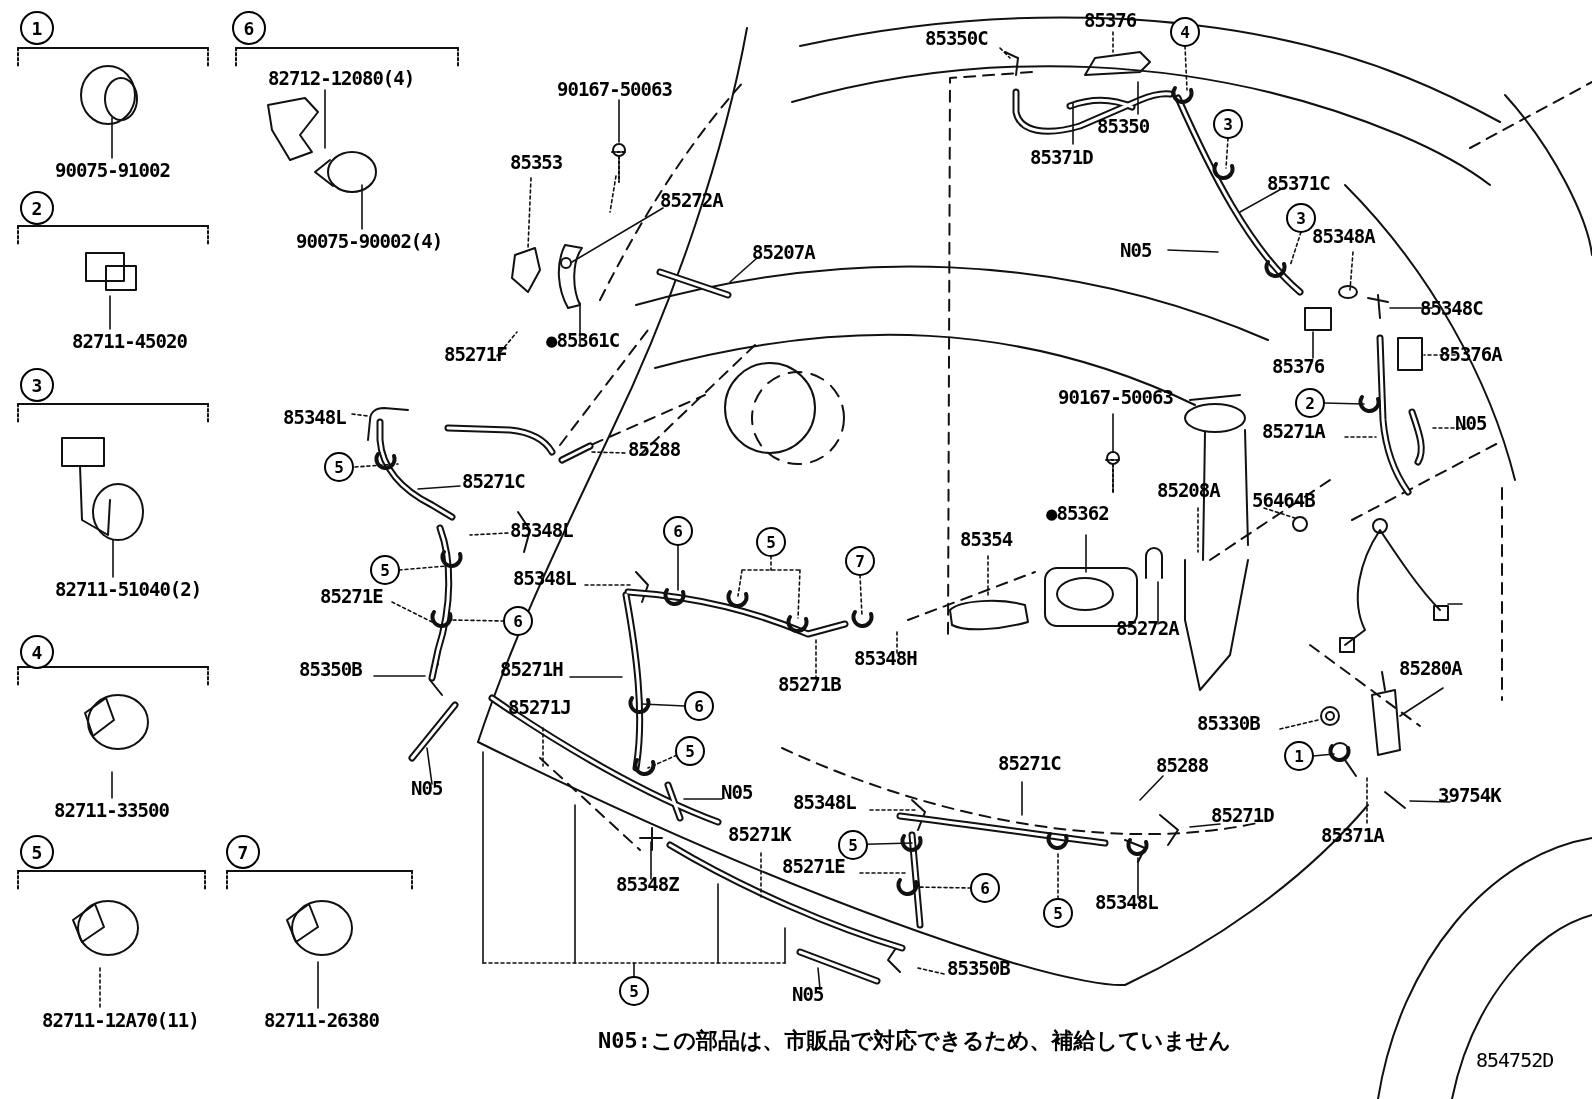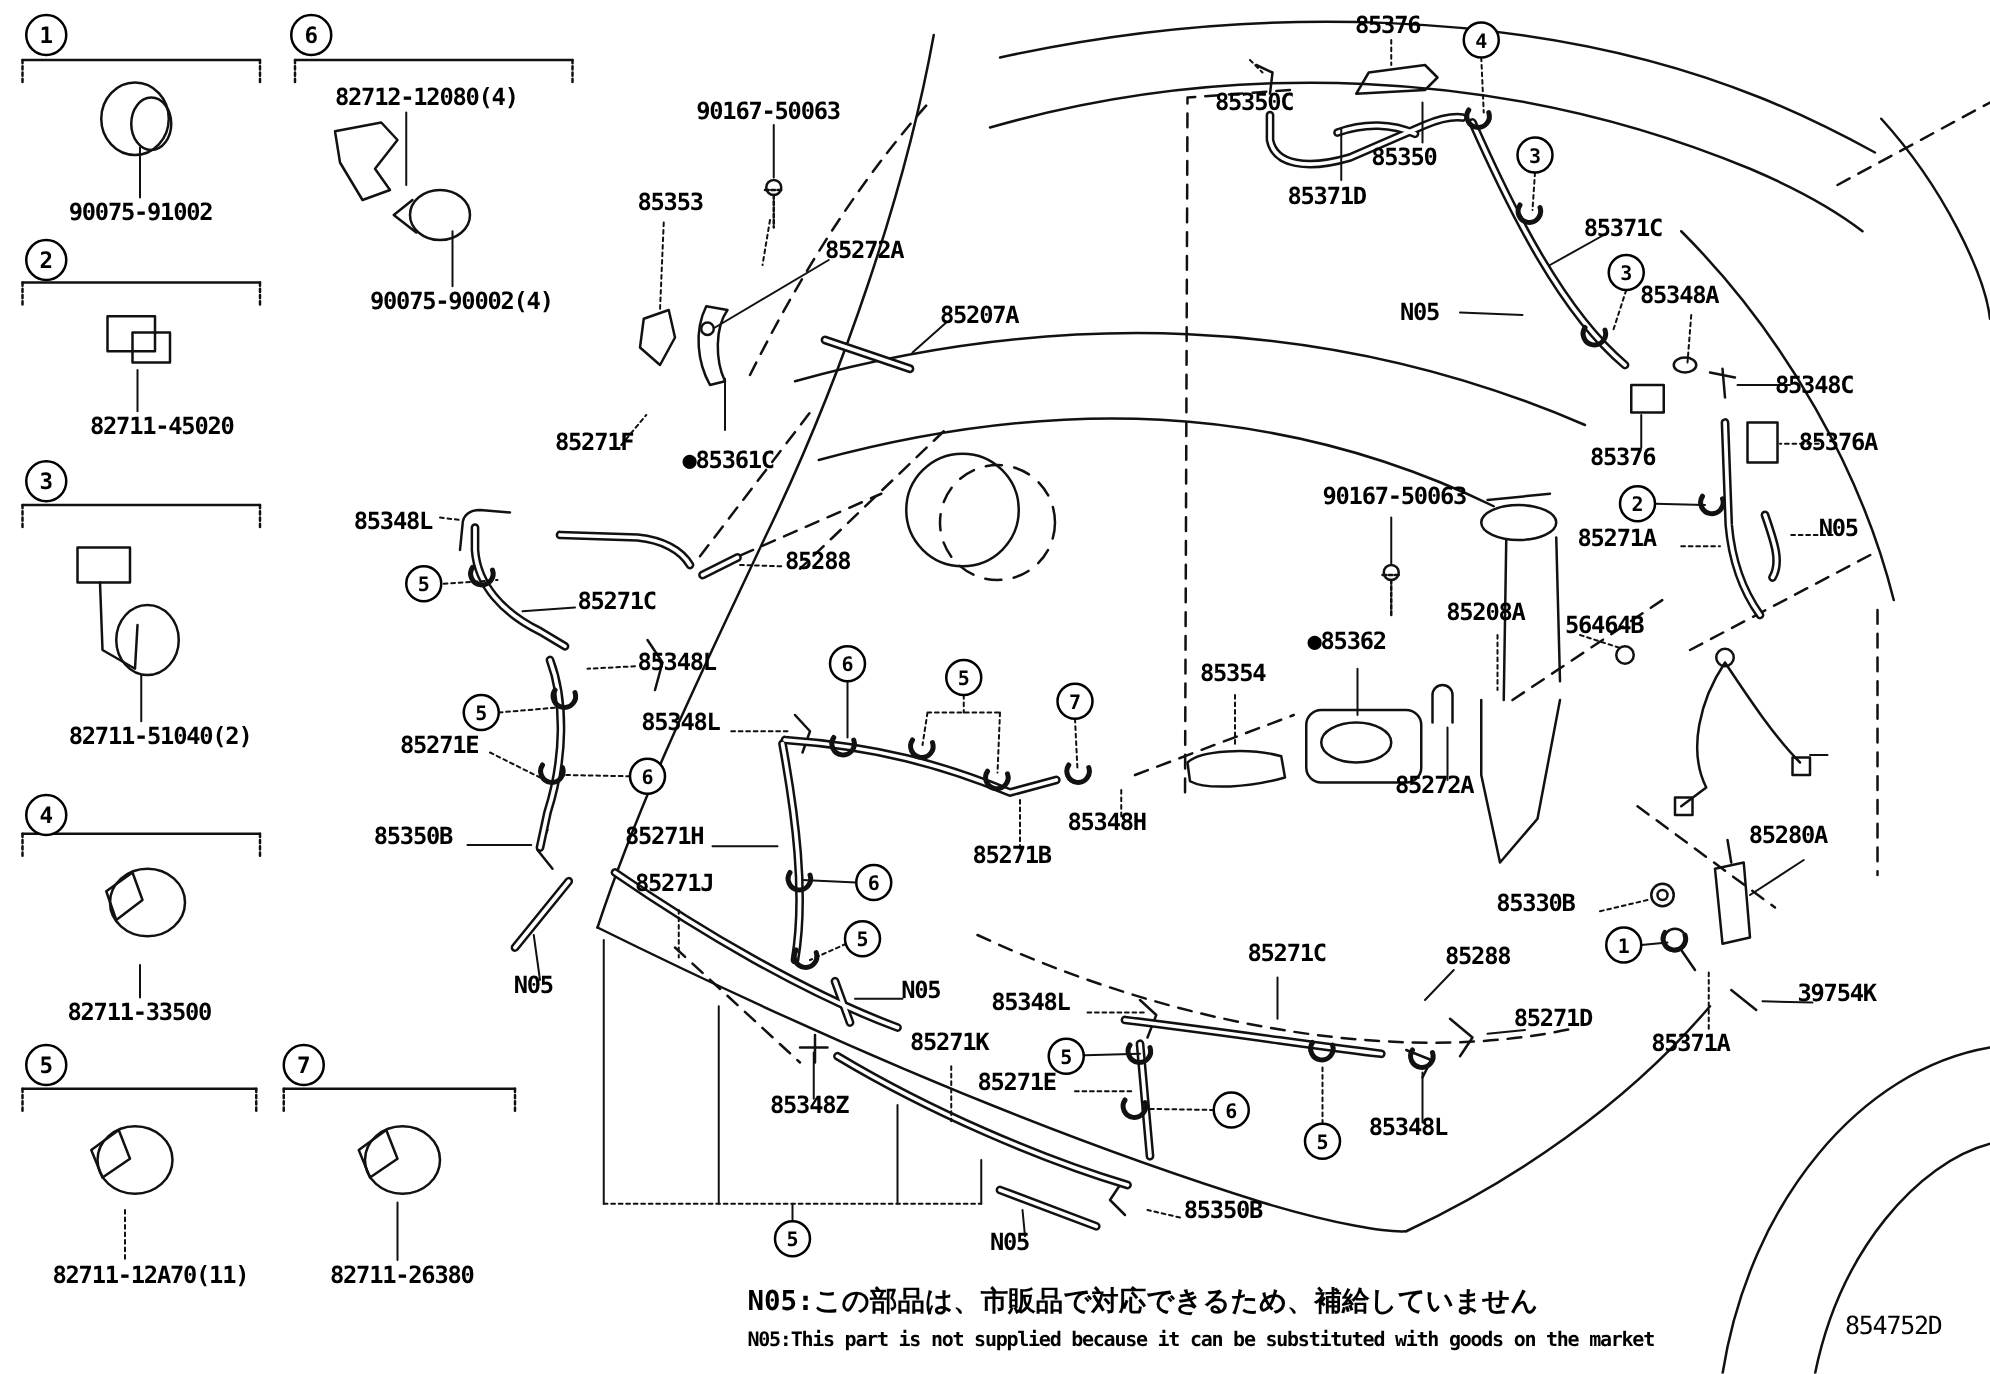--- a/index.html
+++ b/index.html
@@ -227,44 +227,43 @@
 
       <path stroke-dasharray="3 3" d="M483,963 H785"></path>
       <path d="M483,963 V752 M575,963 V805 M718,963 V884 M785,963 V928"></path>
     </g>
   </svg>
 
 
 
   <div id="notes">
     <div id="note-jp">N05:この部品は、市販品で対応できるため、補給していません</div>
-    <div id="note-en">N05:This part is not supplied because it can be substituted with goods on the market</div>
   </div>
 
   <div id="docnum">854752D</div>
 
   <div id="overlay">
       <div class="plabel" style="left: 55px; top: 160px;">90075-91002</div>
       <div class="plabel" style="left: 268px; top: 68px;">82712-12080(4)</div>
       <div class="plabel" style="left: 296px; top: 231px;">90075-90002(4)</div>
       <div class="plabel" style="left: 72px; top: 331px;">82711-45020</div>
       <div class="plabel" style="left: 55px; top: 579px;">82711-51040(2)</div>
       <div class="plabel" style="left: 54px; top: 800px;">82711-33500</div>
       <div class="plabel" style="left: 42px; top: 1010px;">82711-12A70(11)</div>
       <div class="plabel" style="left: 264px; top: 1010px;">82711-26380</div>
-      <div class="plabel" style="left: 972px; top: 28px; margin-top: 44px;">85350C</div>
+      <div class="plabel" style="left: 925px; top: 28px;">85350C</div>
       <div class="plabel" style="left: 1084px; top: 10px;">85376</div>
       <div class="plabel" style="left: 1097px; top: 116px;">85350</div>
       <div class="plabel" style="left: 1030px; top: 147px;">85371D</div>
       <div class="plabel" style="left: 557px; top: 79px;">90167-50063</div>
       <div class="plabel" style="left: 510px; top: 152px;">85353</div>
       <div class="plabel" style="left: 660px; top: 190px;">85272A</div>
       <div class="plabel" style="left: 752px; top: 242px;">85207A</div>
       <div class="plabel" style="left: 444px; top: 344px;">85271F</div>
-      <div class="plabel" style="left: 546px; top: 358px;">●85361C</div>
+      <div class="plabel" style="left: 546px; top: 330px;">●85361C</div>
       <div class="plabel" style="left: 1267px; top: 173px;">85371C</div>
       <div class="plabel" style="left: 1312px; top: 226px;">85348A</div>
       <div class="plabel" style="left: 1420px; top: 298px;">85348C</div>
       <div class="plabel" style="left: 1439px; top: 344px;">85376A</div>
       <div class="plabel" style="left: 1272px; top: 356px;">85376</div>
       <div class="plabel" style="left: 1120px; top: 240px;">N05</div>
       <div class="plabel" style="left: 1455px; top: 413px;">N05</div>
       <div class="plabel" style="left: 1058px; top: 387px;">90167-50063</div>
       <div class="plabel" style="left: 1262px; top: 421px;">85271A</div>
       <div class="plabel" style="left: 1157px; top: 480px;">85208A</div>

